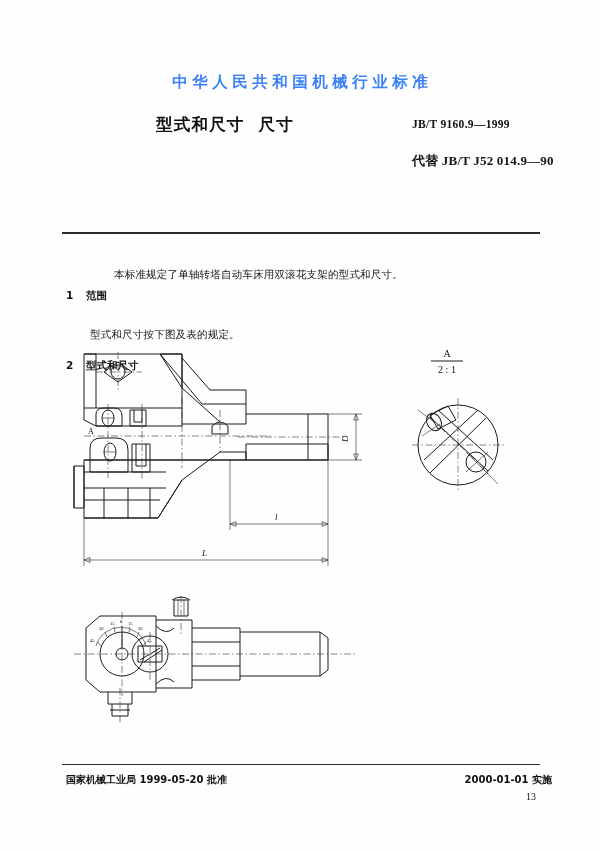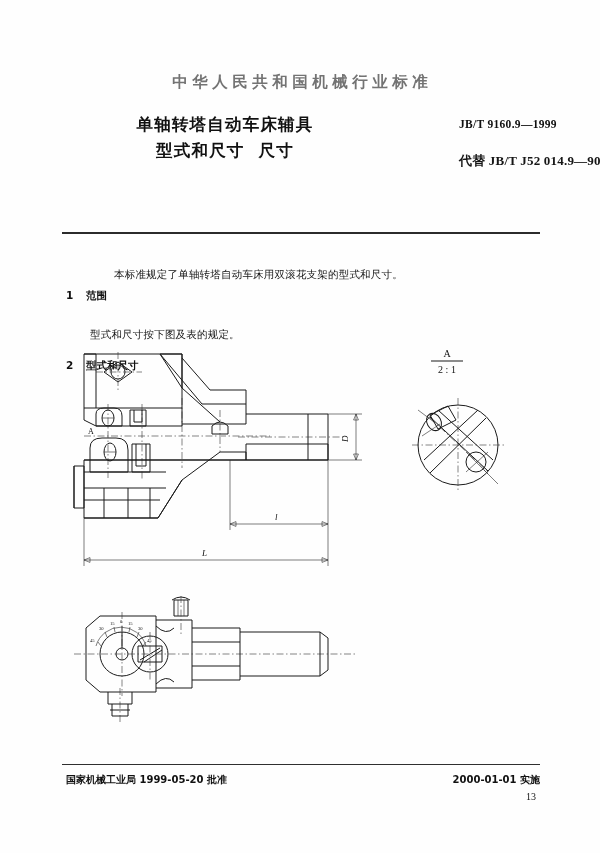--- a/index.html
+++ b/index.html
@@ -27,21 +27,21 @@
   .std-org-line {
     position: absolute;
     left: 0; right: 0;
     top: 72px;
     text-align: center;
     font-family: "DejaVu Sans", "Liberation Sans", sans-serif;
     font-weight: 700;
     font-size: 15.5px;
     letter-spacing: 4.5px;
     text-indent: 4.5px;
-    color: #737373;
+    color: #3b82f6;
   }
 
   .title-block {
     position: absolute;
     left: 60px;
     top: 112px;
     width: 330px;
     text-align: center;
   }
   .title-cn {
@@ -62,21 +62,20 @@
     letter-spacing: 0.15px;
     color: #141414;
   }
   .title-en .ln2 { display:block; }
 
   .std-code-block {
     position: absolute;
     left: 412px;
     top: 118px;
     text-align: left;
-    margin-left: 47px;
   }
   .std-code {
     font-family: "Liberation Serif", "DejaVu Serif", serif;
     font-weight: 700;
     font-size: 11.5px;
     letter-spacing: 0.3px;
     color: #101010;
     white-space: nowrap;
   }
   .std-replaces {
@@ -177,21 +176,21 @@
     left: 66px;
     top: 773px;
     font-family: "DejaVu Sans", "Liberation Sans", sans-serif;
     font-weight: 700;
     font-size: 10px;
     color: #111;
     white-space: nowrap;
   }
   .footer-right {
     position: absolute;
-    right: 60px;
+    right: 48px;
     top: 773px;
     font-family: "DejaVu Sans", "Liberation Sans", sans-serif;
     font-weight: 700;
     font-size: 10px;
     color: #111;
     white-space: nowrap;
   }
   .page-num {
     position: absolute;
     right: 64px;
@@ -203,21 +202,20 @@
 </style>
 </head>
 <body>
 
 <div class="page">
 
   <div class="std-org-line">中华人民共和国机械行业标准</div>
 
   <div class="title-block">
     <div class="title-cn">
-      <div>单轴转塔自动车床辅具</div>
       <div>
         <span>型式和尺寸</span><span class="gap"></span><span>尺寸</span>
       </div>
     </div>
   </div>
 
   <div class="std-code-block">
     <div class="std-code">JB/T  9160.9—1999</div>
     <div class="std-replaces">代替 JB/T  J52  014.9—90</div>
   </div>

